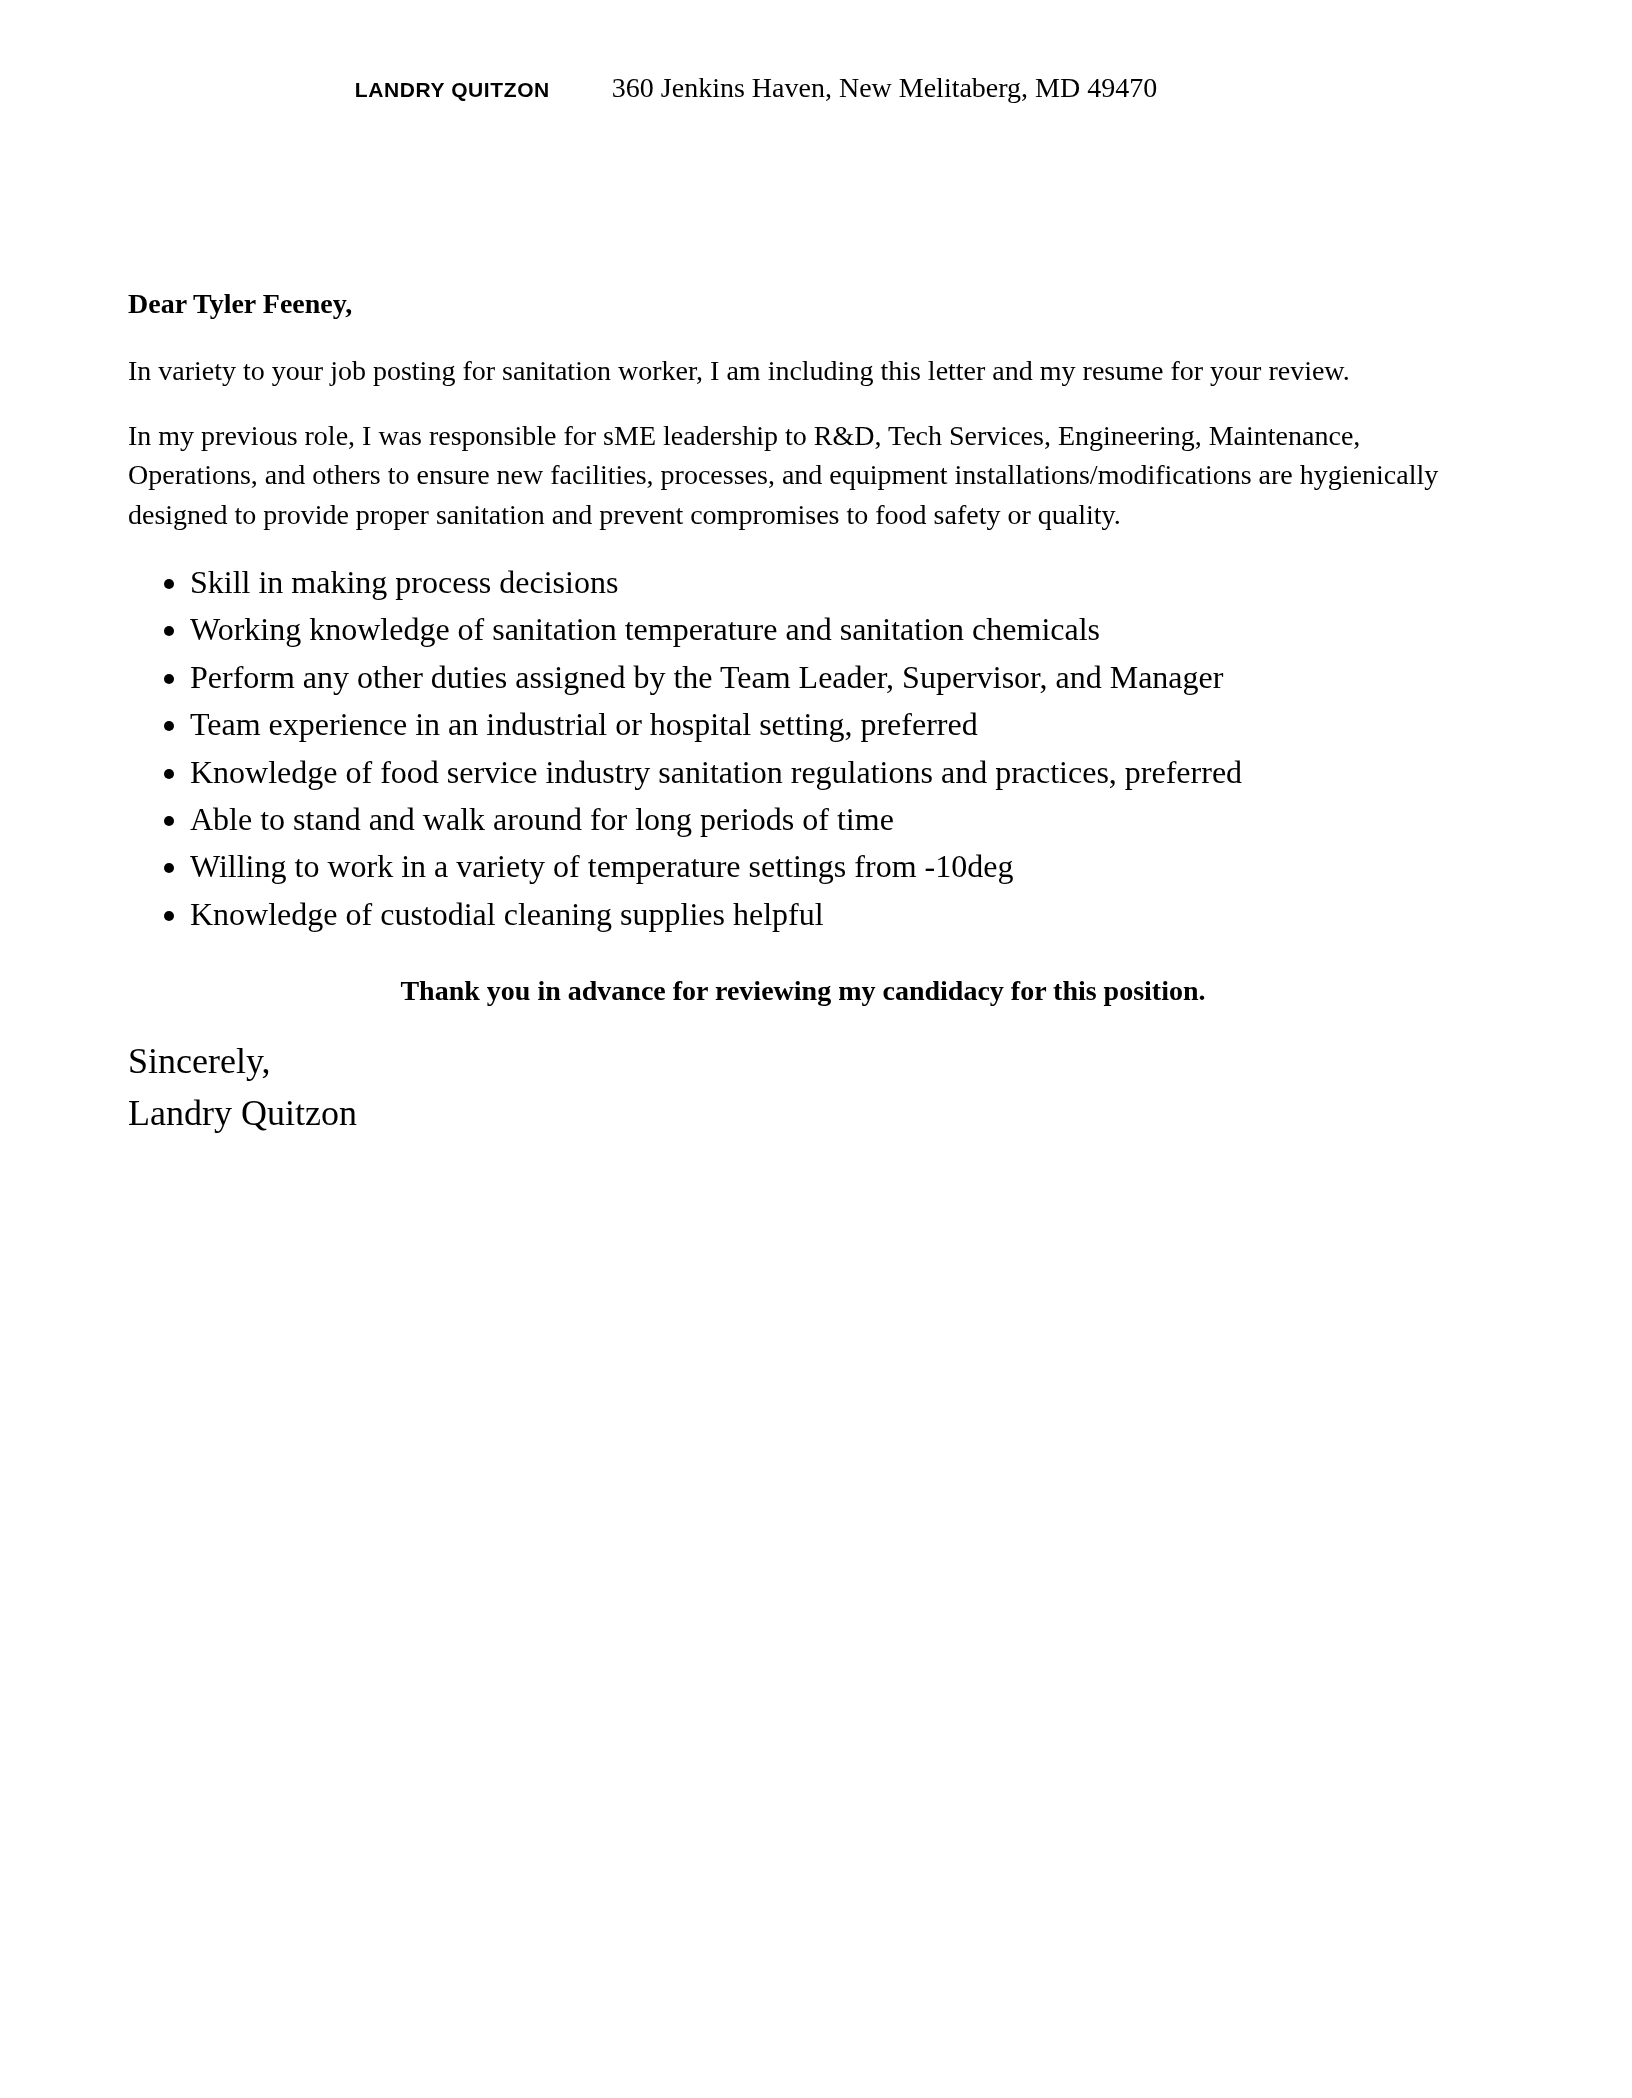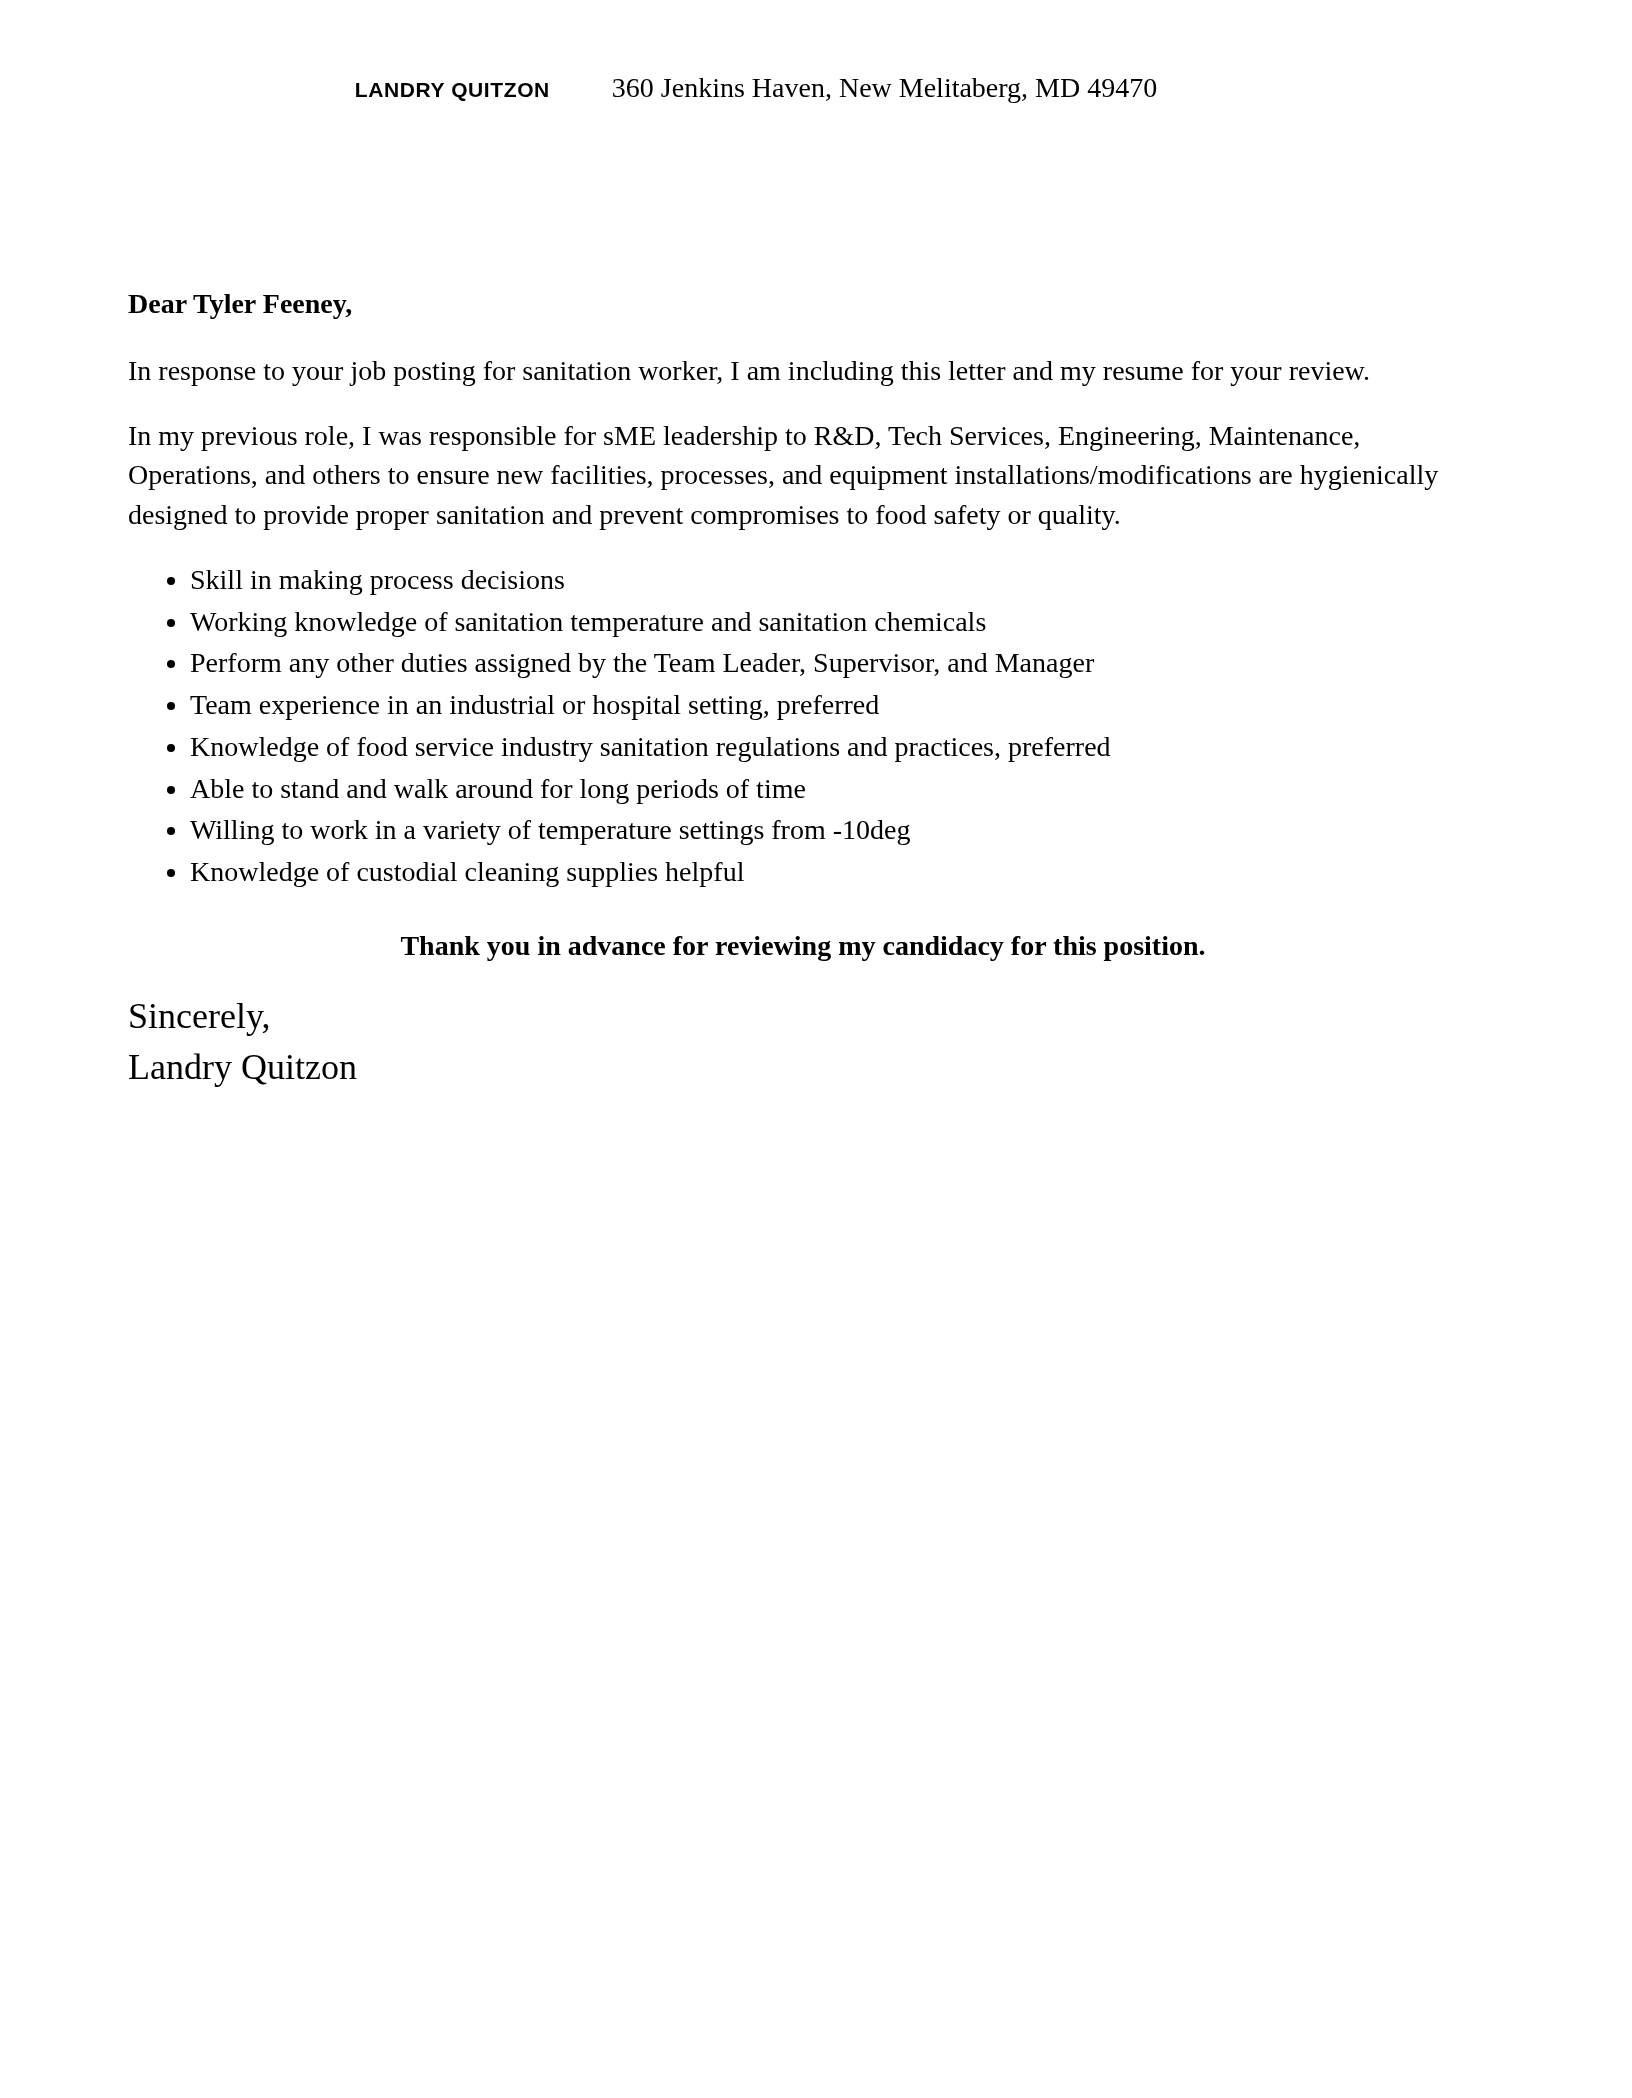--- a/index.html
+++ b/index.html
@@ -58,21 +58,21 @@
     line-height: 1.42;
     margin: 0 0 25px 0;
     text-align: left;
   }
   ul.quals {
     margin: 8px 0 34px 0;
     padding-left: 62px;
     list-style-type: disc;
   }
   ul.quals li {
-    font-size: 28px;
+    font-size: 32px;
     line-height: 1.42;
     margin: 0 0 2px 0;
   }
   .closing-bold {
     font-weight: bold;
     font-size: 28px;
     margin: 0 0 26px 0;
     line-height: 1.4;
     text-align: center;
   }
@@ -92,21 +92,21 @@
 
   <div class="header">
     <span class="header-name">LANDRY QUITZON</span>
     <span class="header-address">360 Jenkins Haven, New Melitaberg, MD 49470</span>
   </div>
 
   <div class="body-block">
 
     <p class="salutation">Dear Tyler Feeney,</p>
 
-    <p class="para">In response to your job posting for sanitation worker, I am including this letter and my resume for your review.</p>
+    <p class="para">In variety to your job posting for sanitation worker, I am including this letter and my resume for your review.</p>
 
     <p class="para">In my previous role, I was responsible for sME leadership to R&amp;D, Tech Services, Engineering, Maintenance, Operations, and others to ensure new facilities, processes, and equipment installations/modifications are hygienically designed to provide proper sanitation and prevent compromises to food safety or quality.</p>
 
 
     <ul class="quals">
       <li>Skill in making process decisions</li>
       <li>Working knowledge of sanitation temperature and sanitation chemicals</li>
       <li>Perform any other duties assigned by the Team Leader, Supervisor, and Manager</li>
       <li>Team experience in an industrial or hospital setting, preferred</li>
       <li>Knowledge of food service industry sanitation regulations and practices, preferred</li>

